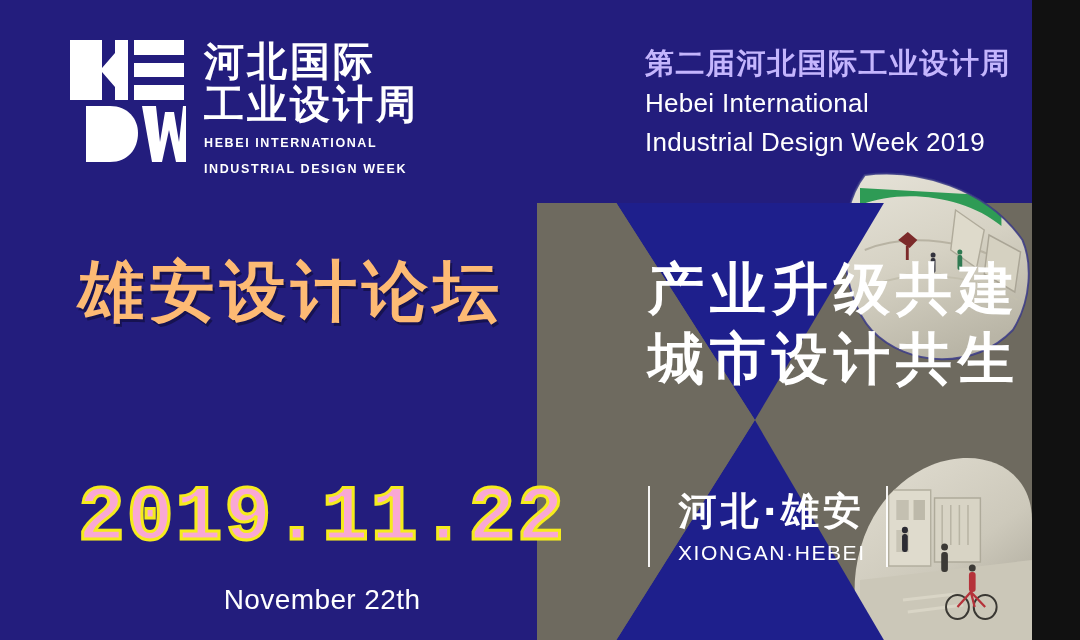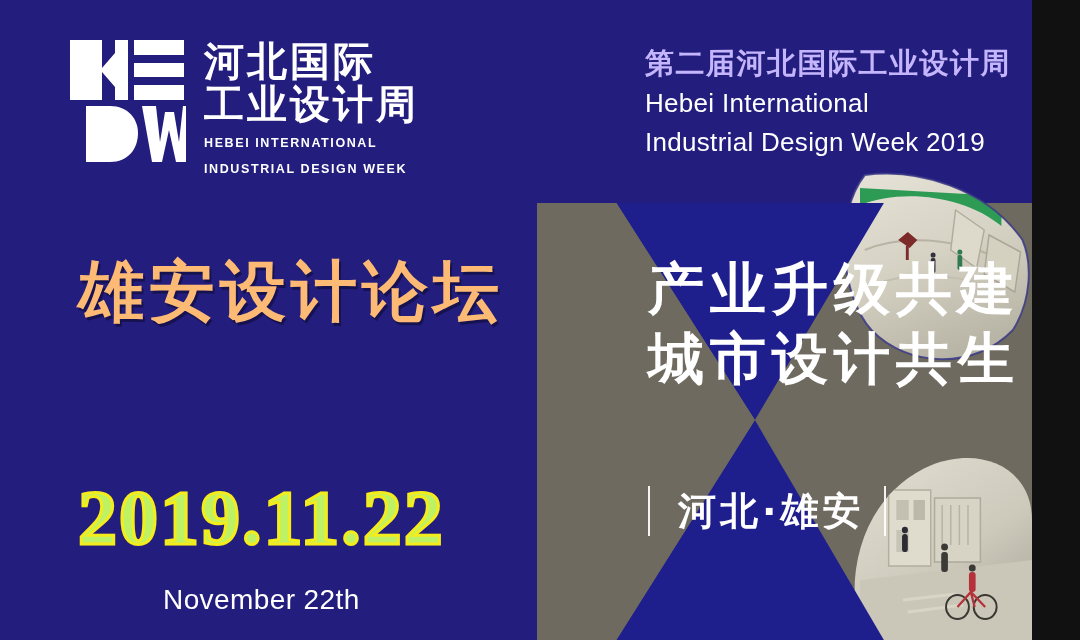--- a/index.html
+++ b/index.html
@@ -58,24 +58,24 @@
   }
   .forum-en{
     margin-top:6px;font-size:43px;line-height:50px;font-weight:400;
     color:#f5ec1c;letter-spacing:0.5px;white-space:nowrap;
     text-shadow:1px 2px 0 rgba(0,0,0,.3);
   }
 
   .date-block{position:absolute;left:78px;top:476px;}
   .date-main{
     font-size:78px;line-height:84px;font-weight:700;letter-spacing:2px;
-    color:#bef264;
+    color:#f9a8d4;
     -webkit-text-stroke:3px #f5ec1c;
     white-space:nowrap;
-    font-family:Liberation Serif, serif;
+    font-family:Liberation Mono, monospace;
     text-align:center;
   }
   .date-sub{
     margin-top:24px;font-size:28px;line-height:32px;font-weight:400;
     color:#ffffff;letter-spacing:0.4px;white-space:nowrap;text-align:center;
   }
 
   
   .slogan{position:absolute;left:648px;top:258px;}
   .slogan-line{
@@ -239,17 +239,18 @@
 
   <div class="slogan">
     <div class="slogan-line">产业升级共建</div>
     <div class="slogan-line">城市设计共生</div>
   </div>
 
   <div class="place">
     <div class="place-rule"></div>
     <div class="place-text">
       <div class="place-cn">河北·雄安</div>
+      <div class="place-en">XIONGAN·HEBEI</div>
     </div>
     <div class="place-rule"></div>
   </div>
 
 </div>
 
 </body></html>

